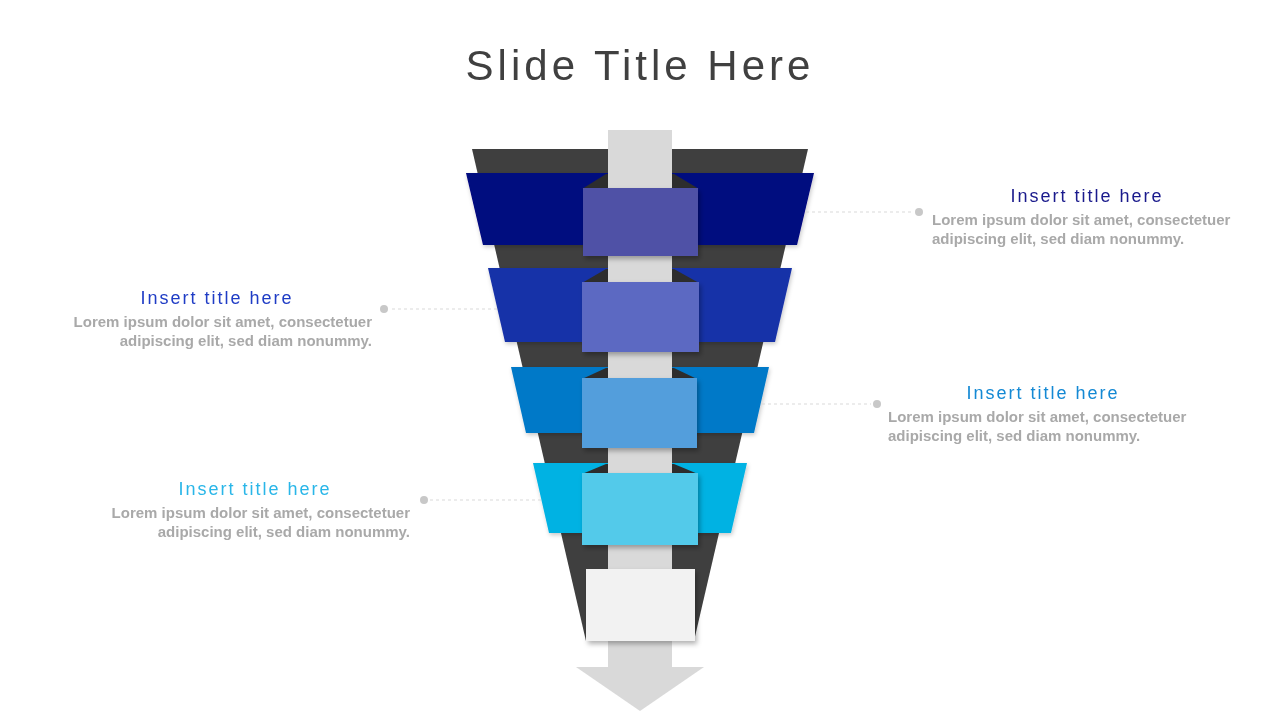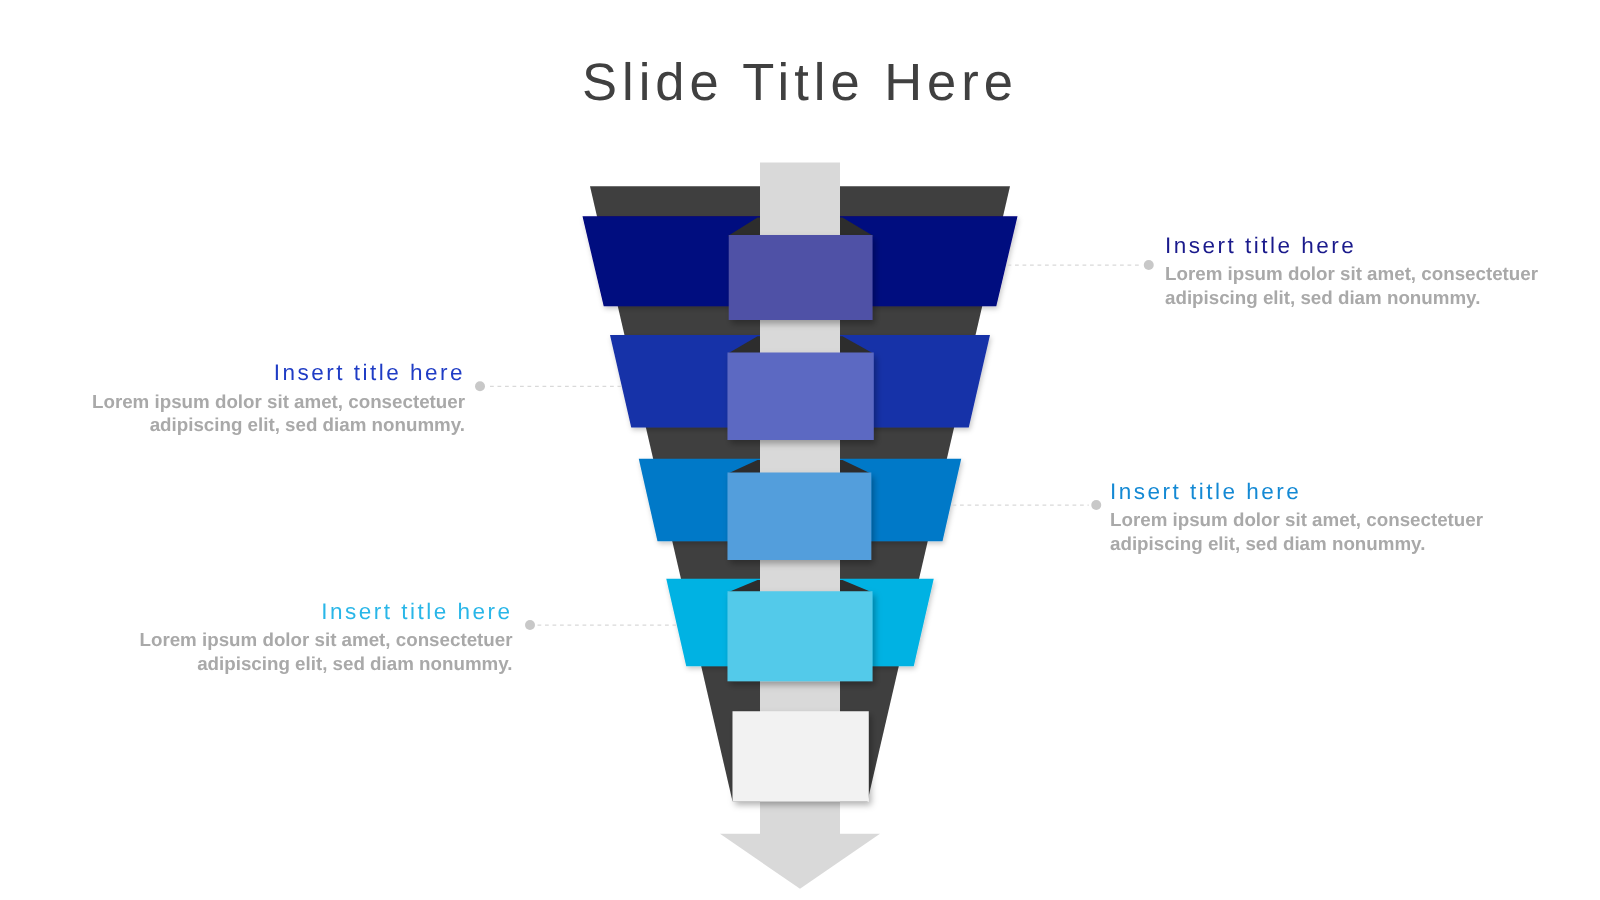--- a/index.html
+++ b/index.html
@@ -11,21 +11,21 @@
     position:absolute;left:0;top:42px;width:1280px;
     text-align:center;font-size:42px;font-weight:400;
     letter-spacing:4px;color:#404040;
   }
   .funnel-svg{position:absolute;left:0;top:0;}
   .callout{position:absolute;width:310px;}
   .callout.right{text-align:left;}
   .callout.left{text-align:right;}
   .callout-title{
     display:block;font-size:18px;letter-spacing:2px;
-    line-height:21px;margin-bottom:3px;font-weight:400;
+    line-height:21px;margin-bottom:3px;font-weight:400;text-align:center;
   }
   .callout-body{
     font-size:15px;line-height:19px;color:#A9A9A9;font-weight:bold;
   }
 </style>
 </head>
 <body>
 
 <div class="slide-title" style="color: rgb(64, 64, 64);">Slide Title Here</div>
 

